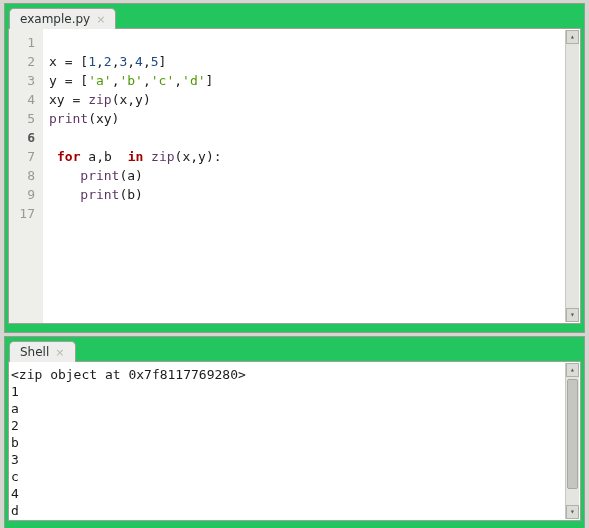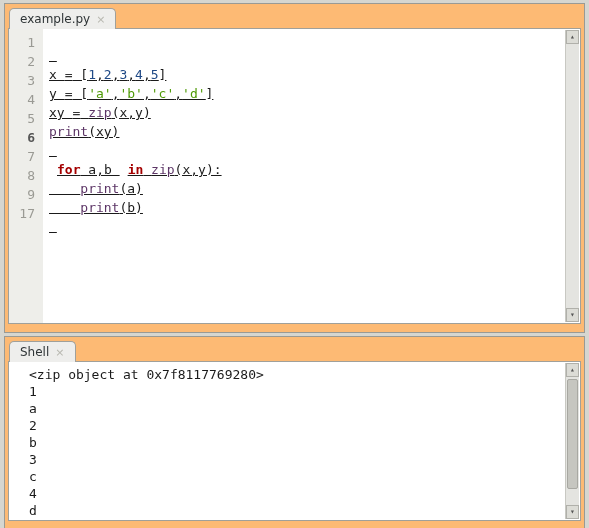--- a/index.html
+++ b/index.html
@@ -9,21 +9,21 @@
     background: #d6d6d0;
     font-family: "DejaVu Sans Mono", "Courier New", monospace;
     font-size: 13px;
     width: 589px;
     height: 528px;
     overflow: hidden;
   }
   .panel {
     margin: 3px 4px;
     border: 1px solid #9a9a94;
-    background: #fdba74;
+    background: #22c55e;
     position: relative;
   }
   .tabbar {
     height: 24px;
     display: flex;
     align-items: flex-end;
     padding-left: 4px;
   }
   .tab {
     background: #eeeeec;
@@ -54,44 +54,43 @@
     position: relative;
     display: flex;
     height: 296px;
   }
   .shell-body {
     background: #ffffff;
     border: 1px solid #a0a09a;
     margin: 0 3px 3px 3px;
     position: relative;
     height: 160px;
-    padding: 4px 20px;
+    padding: 4px 2px;
     overflow: hidden;
   }
   .gutter {
     background: #eeeeea;
     color: #9a9a94;
     text-align: right;
     padding: 4px 8px 4px 4px;
     user-select: none;
     min-width: 34px;
     line-height: 19px;
     font-size: 13px;
   }
   .gutter .current {
     color: #555;
     font-weight: bold;
   }
   .code {
-    padding: 17px 6px;
+    padding: 4px 6px;
     line-height: 19px;
     white-space: pre;
     flex: 1;
     color: #1a1a1a;
-    text-decoration: underline;
   }
   .shell-content {
     line-height: 17px;
     white-space: pre;
     color: #1a1a1a;
     font-size: 13px;
   }
   .kw { color: #a40000; font-weight: bold; margin-left: 8px; }
   .bi { color: #5c3566; }
   .num { color: #204a87; }

